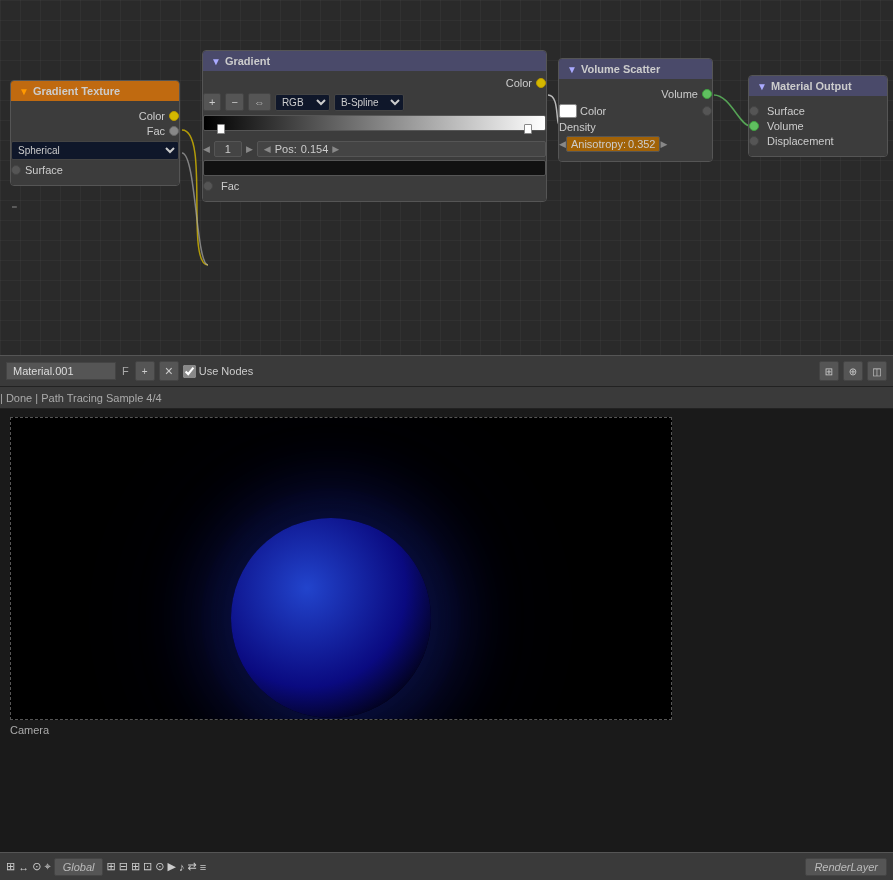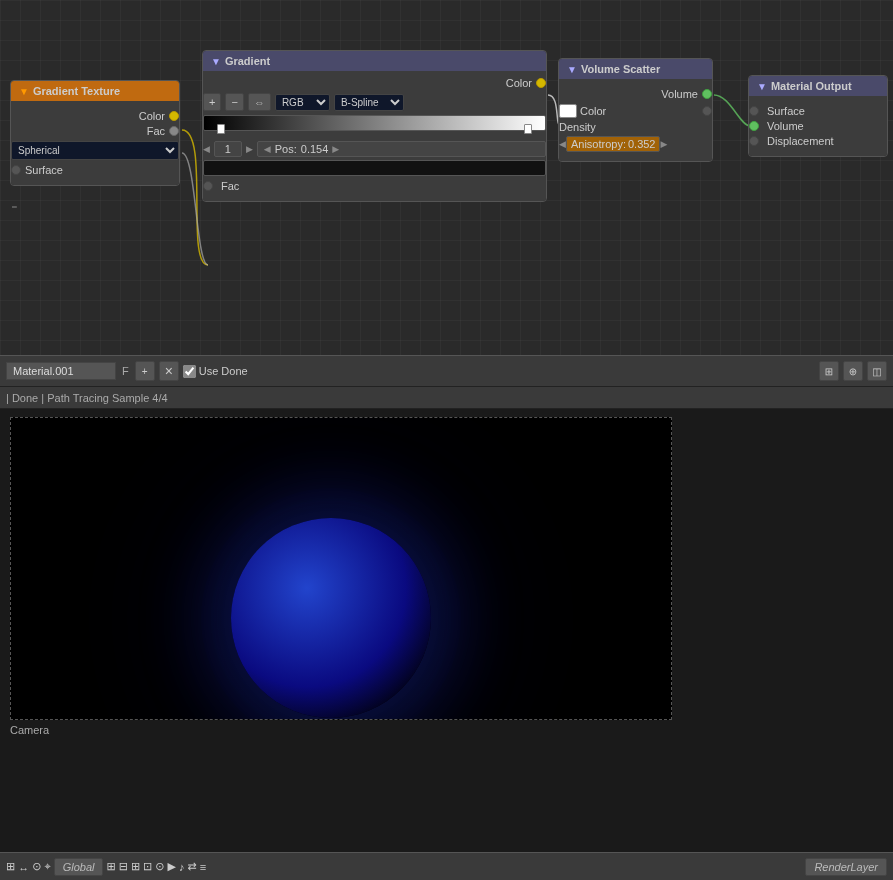--- a/index.html
+++ b/index.html
@@ -80,21 +80,21 @@
     }
 
     
     #status-bar {
       width: 893px;
       height: 22px;
       background: #3a3a3a;
       border-bottom: 1px solid #222;
       display: flex;
       align-items: center;
-      padding: 0 6px;
+      padding: 0 0;
       color: #aaa;
       font-size: 11px;
     }
 
     
     #preview-area {
       width: 893px;
       height: 335px;
       background: #1a1a1a;
       position: relative;
@@ -547,21 +547,21 @@
 
 </div>
 
 <div id="toolbar">
   <input type="text" class="mat-name" value="Material.001" style="">
   <span class="tb-label">F</span>
   <div class="tb-btn">+</div>
   <div class="tb-btn" style="font-size:14px;">×</div>
   <div class="tb-check">
     <input type="checkbox" checked="" style="">
-    <span>Use Done</span>
+    <span>Use Nodes</span>
   </div>
   <div style="flex:1;"></div>
   <div class="tb-btn">⊞</div>
   <div class="tb-btn">⊕</div>
   <div class="tb-btn">◫</div>
 </div>
 
 <div id="status-bar">
   <span>| Done | Path Tracing Sample 4/4</span>
 </div>

